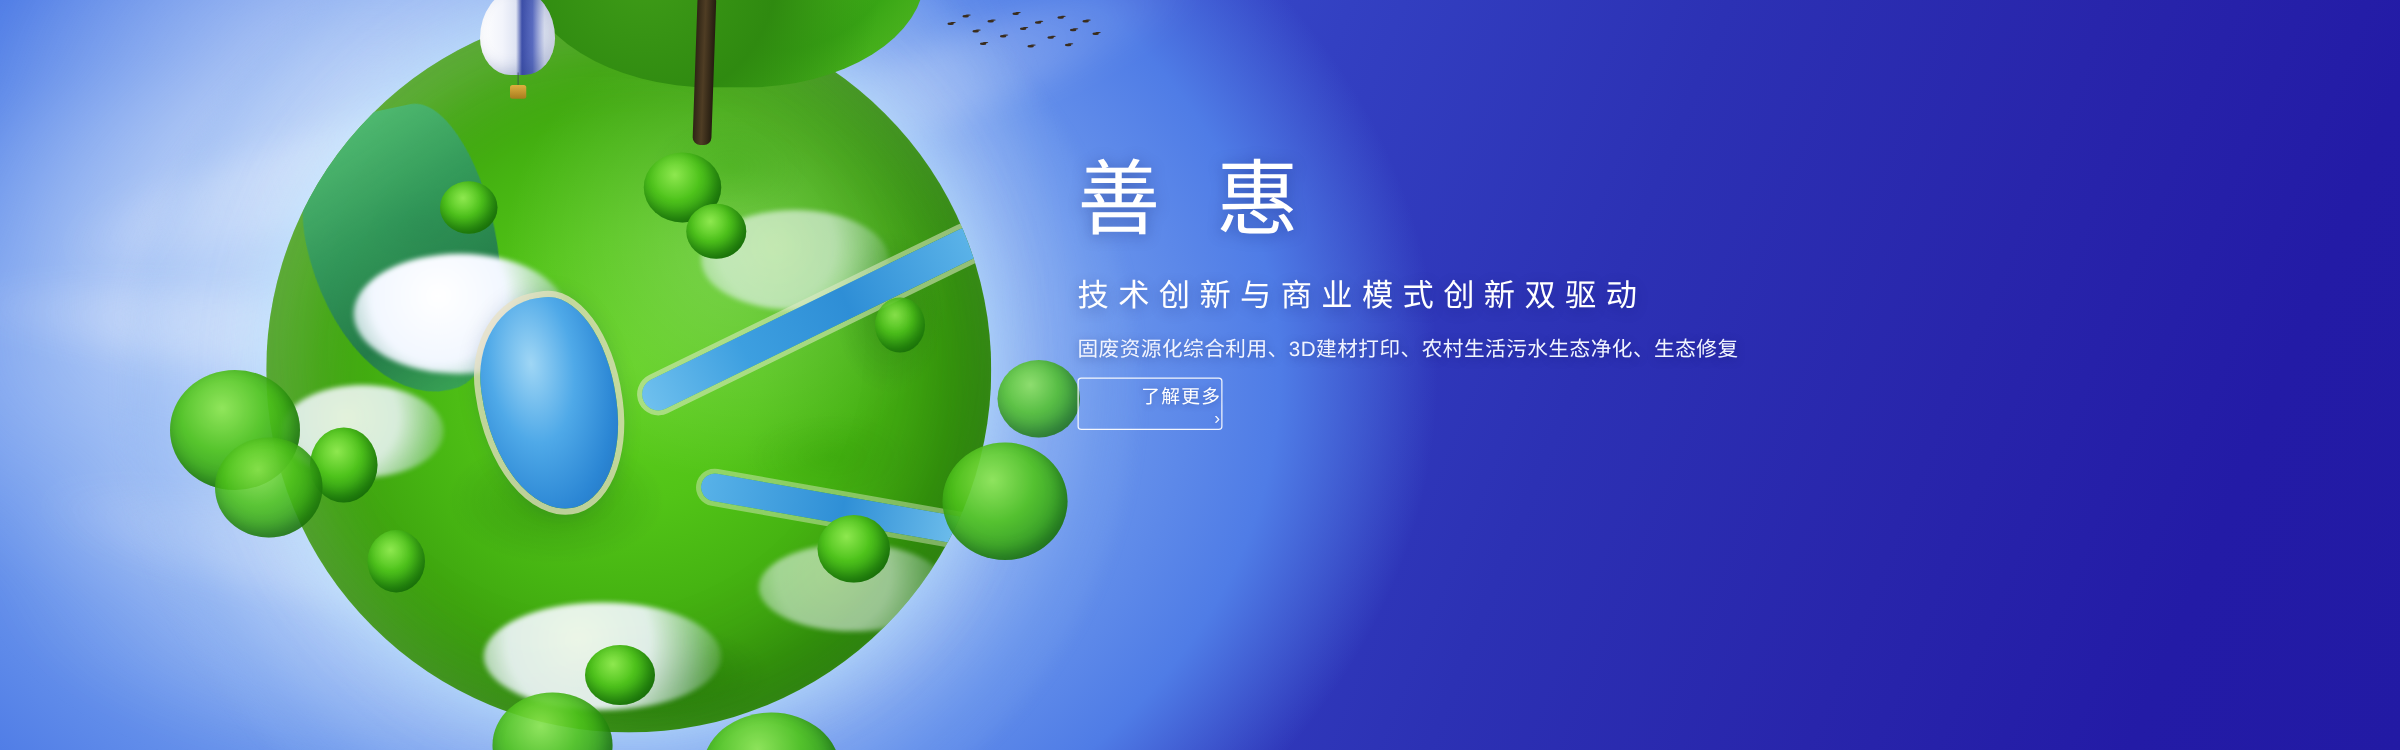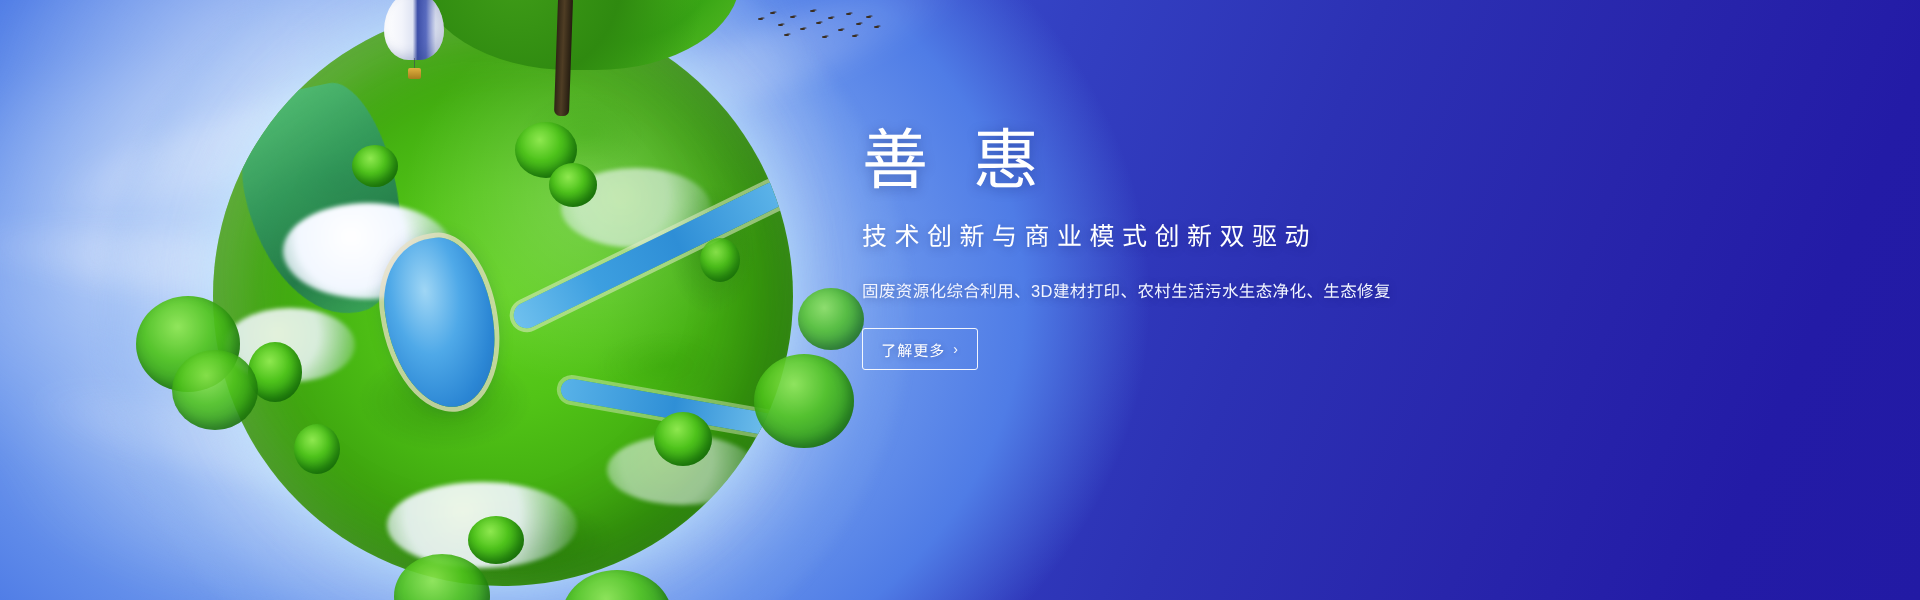--- a/index.html
+++ b/index.html
@@ -169,34 +169,35 @@
   .hl-small{ font-size:36px; font-weight:400; letter-spacing:9px; padding-bottom:6px; margin-left:10px; }
   .hl-gap{ width:44px; }
 
   .subtitle{
     margin-top:22px;
     color:#ffffff; font-size:25px; letter-spacing:7.5px;
     white-space:nowrap; font-weight:400;
     text-shadow:0 2px 10px rgba(10,20,90,.30);
   }
   .desc{
-    margin-top:26px;
+    margin-top:14px;
     color:#f2f5ff; font-size:16.5px; letter-spacing:.4px;
     white-space:nowrap; font-weight:400;
     text-shadow:0 1px 8px rgba(10,20,90,.35);
   }
   .cta{
-    margin-top:26px;
-    display:inline-flex; align-items:center; justify-content:center;
+    margin-top:12px;
+    display:inline-flex; align-items:flex-end; justify-content:center;
     width:116px; height:42px;
     border:1px solid rgba(255,255,255,.92);
     border-radius:3px;
     color:#ffffff; font-size:15px; letter-spacing:1px;
     background:transparent; cursor:pointer;
     text-shadow:0 1px 6px rgba(10,20,90,.3);
+    flex-direction:column;
   }
   .cta .chev{ margin-left:8px; font-size:14px; opacity:.95; }
 </style>
 </head>
 <body>
 
 <div class="banner">
 
   <div class="cloud-halo"></div>
   <div class="cloud-wisp" style="left:40px;top:90px;width:560px;height:70px;transform:rotate(-16deg);"></div>

